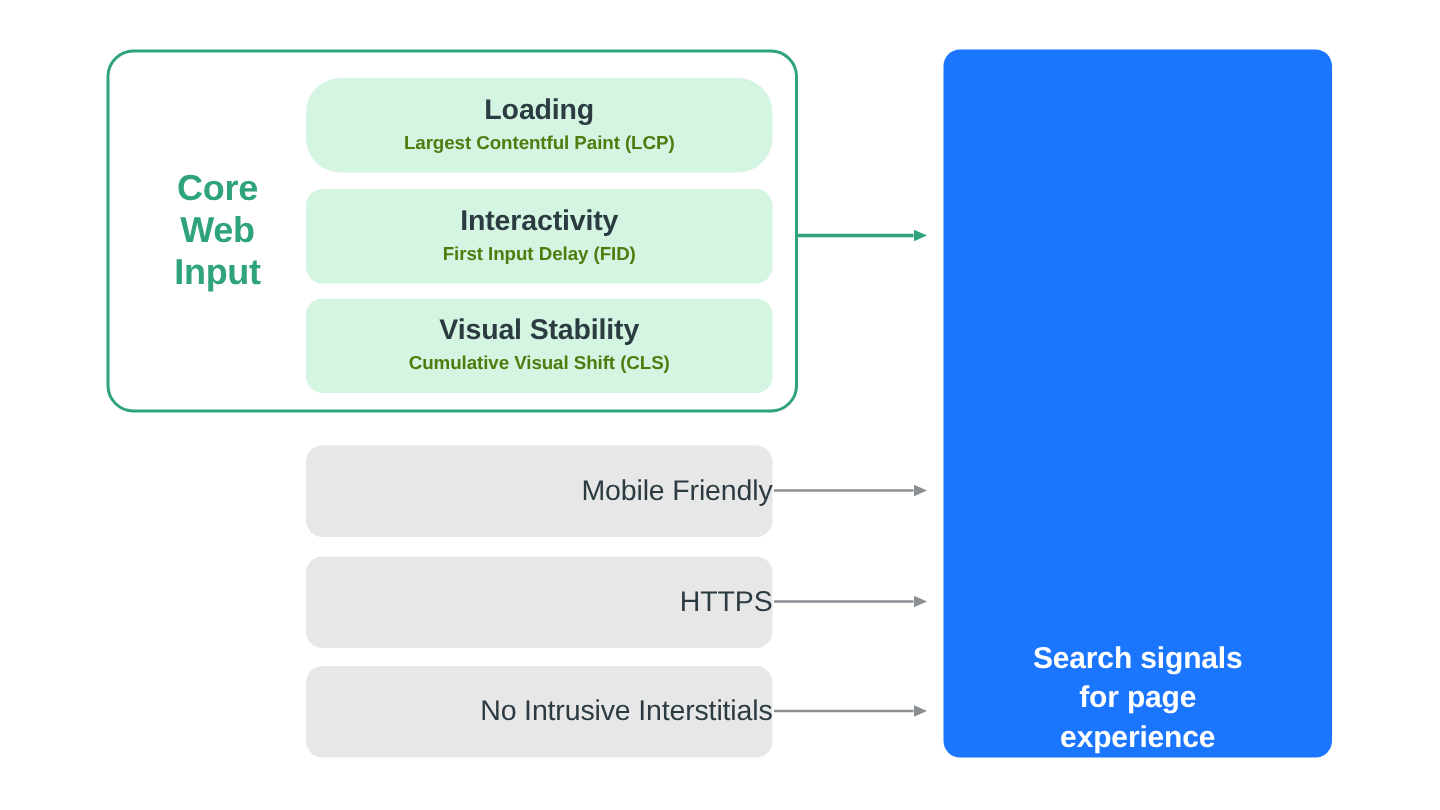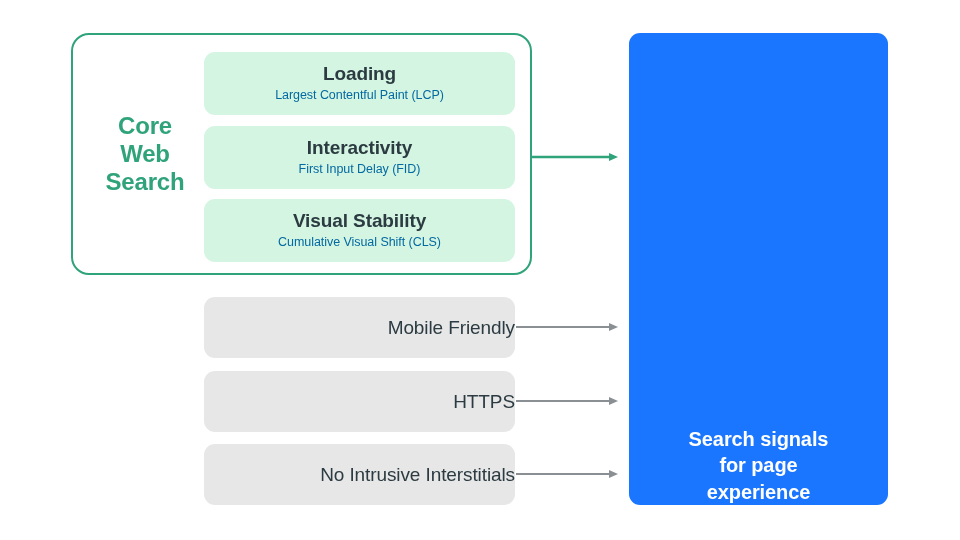--- a/index.html
+++ b/index.html
@@ -53,35 +53,35 @@
     width: 311px;
     height: 63px;
     background: #D4F5E2;
     border-radius: 11px;
     box-sizing: border-box;
     display: flex;
     flex-direction: column;
     align-items: center;
     justify-content: center;
   }
-  .metric.m1 { top: 52px; }
+  .metric.m1 { top: 52px; border-radius: 23px; }
   .metric.m2 { top: 126px; }
   .metric.m3 { top: 199px; }
 
   .metric-title {
     color: #2B3B41;
     font-size: 19px;
     font-weight: bold;
     line-height: 1.1;
     letter-spacing: -0.1px;
   }
   .metric-sub {
-    color: #0369a1;
+    color: #4d7c0f;
     font-size: 12.5px;
-    font-weight: normal;
+    font-weight: bold;
     line-height: 1.2;
     margin-top: 3px;
     letter-spacing: -0.05px;
   }
 
   
   .greybox {
     position: absolute;
     left: 204px;
     width: 311px;
@@ -141,21 +141,21 @@
 </head>
 <body>
 
 <div id="stage">
 
   <div class="cwv-container"></div>
 
   <div class="cwv-label">
     <span>Core</span>
     <span>Web</span>
-    <span>Search</span>
+    <span>Input</span>
   </div>
 
   <div class="metric m1">
     <div class="metric-title">Loading</div>
     <div class="metric-sub">Largest Contentful Paint (LCP)</div>
   </div>
 
   <div class="metric m2">
     <div class="metric-title">Interactivity</div>
     <div class="metric-sub">First Input Delay (FID)</div>

